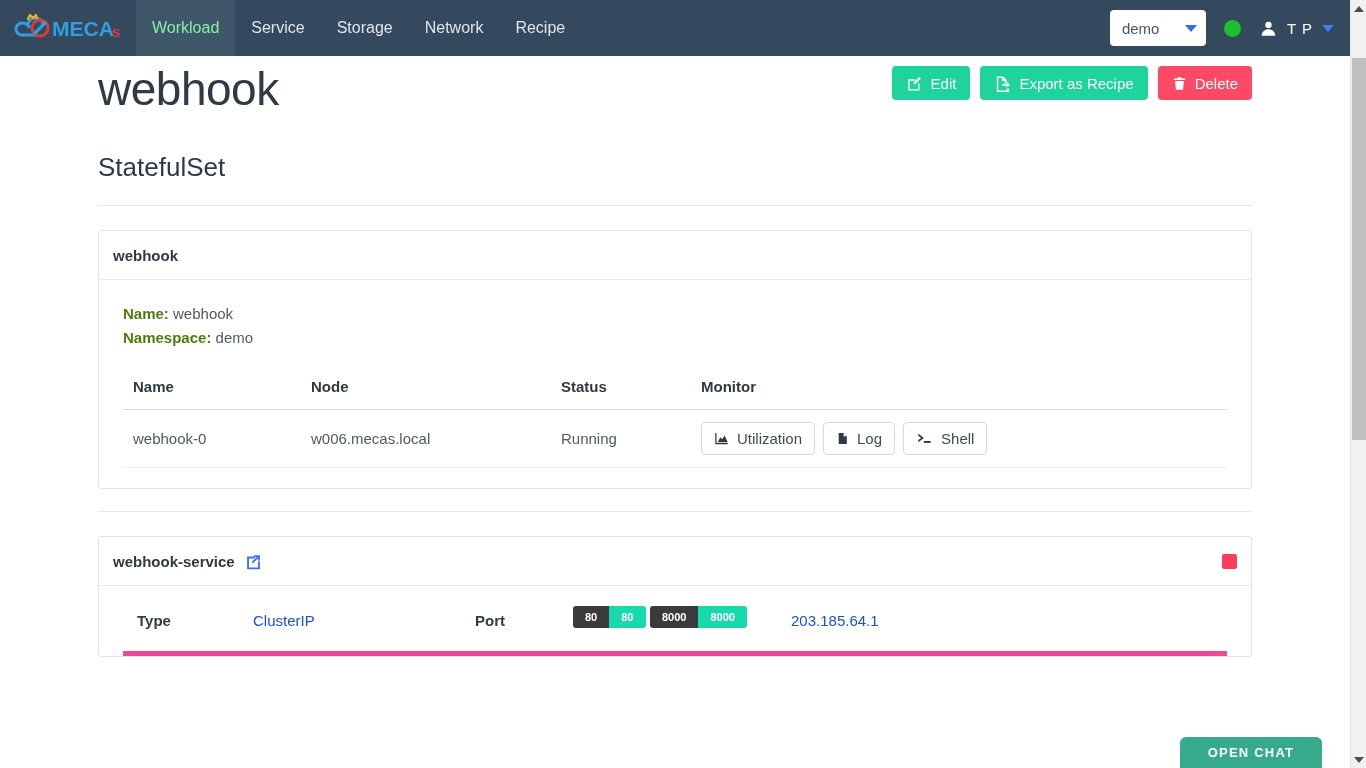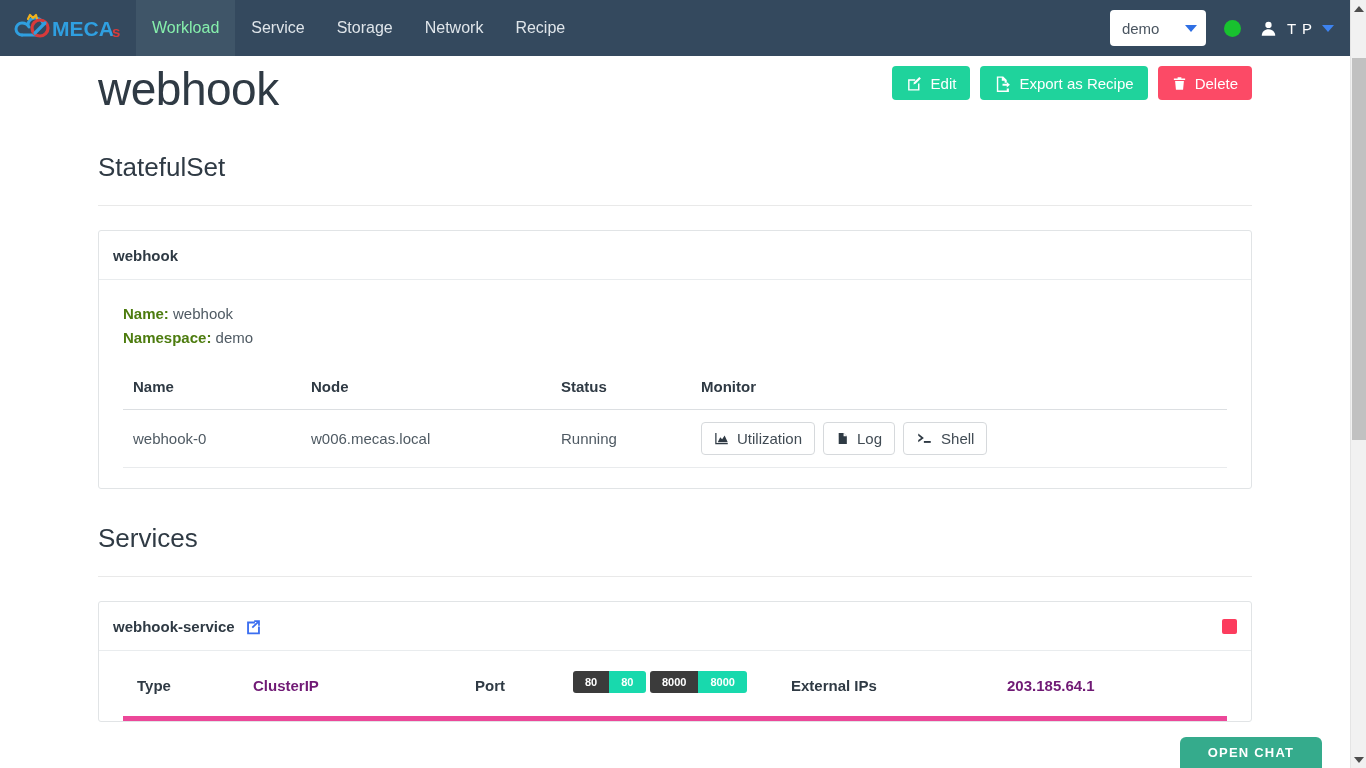--- a/index.html
+++ b/index.html
@@ -290,23 +290,22 @@
     min-height: 54px;
   }
   .svc-lbl {
     font-size: 15px;
     font-weight: bold;
     color: #2f3a44;
     padding-top: 10px;
   }
   .svc-val {
     font-size: 15px;
-    color: #701a75;
+    color: #1d4ed8;
     padding-top: 10px;
-    font-weight: bold;
   }
   .w-type { width: 116px; }
   .w-typeval { width: 222px; }
   .w-port { width: 98px; }
   .w-portval { width: 218px; }
   .w-eip { width: 216px; }
 
   .port-list { padding-top: 4px; }
   .port-badge {
     display: inline-flex;
@@ -513,21 +512,20 @@
                     <span>Shell</span>
                   </button>
                 </div>
               </td>
             </tr>
           </tbody>
         </table>
       </div>
     </div>
 
-    <div class="section-title">Services</div>
     <div class="hr"></div>
 
     <div class="panel">
       <div class="panel-head">
         <div class="panel-head-title">
           <span>webhook-service</span>
           <svg class="ext-link" width="17" height="17" viewBox="0 0 24 24">
             <path d="M3 5 h11 v2.6 h-8.4 v12.8 h12.8 v-8.4 h2.6 v11 h-18 z" fill="#3b6ef0"></path>
             <path d="M13 3 h8 v8 h-2.5 v-3.7 l-7.3 7.3 l-1.8 -1.8 l7.3 -7.3 h-3.7 z" fill="#3b6ef0"></path>
           </svg>
@@ -547,21 +545,20 @@
                 <span class="p-left">80</span>
                 <span class="p-right">80</span>
               </div>
               <div class="port-badge port-row2">
                 <span class="p-left">8000</span>
                 <span class="p-right">8000</span>
               </div>
             </div>
           </div>
 
-          <div class="svc-lbl w-eip">External IPs</div>
           <div class="svc-val">203.185.64.1</div>
         </div>
       </div>
     </div>
 
   </div>
 </div>
 
 <div class="chat-widget">
   <span>OPEN CHAT</span>

